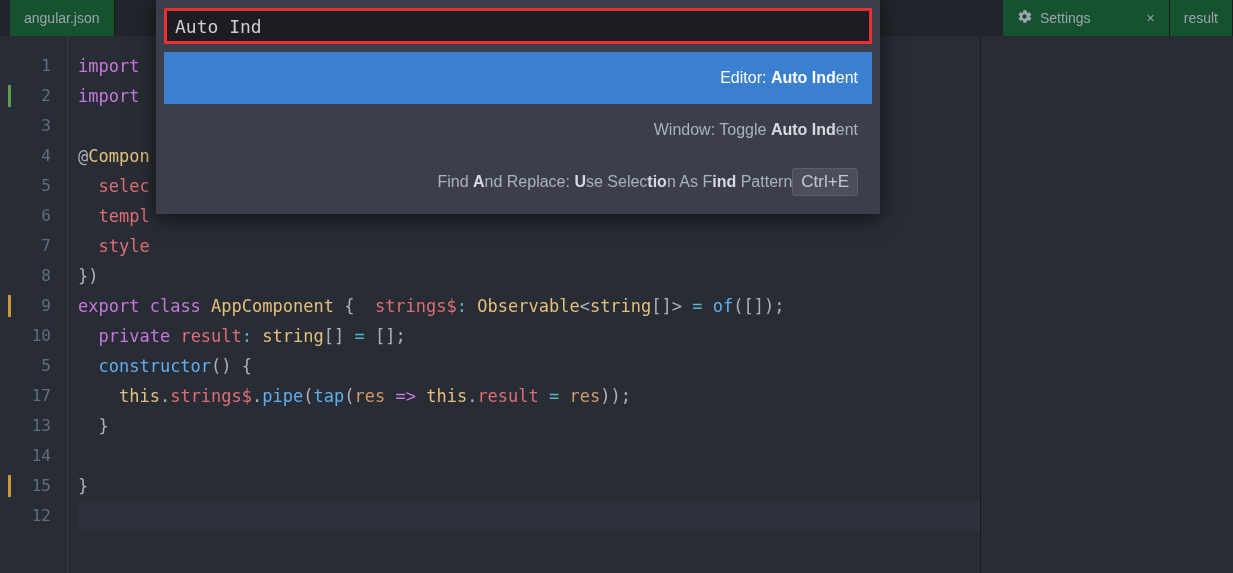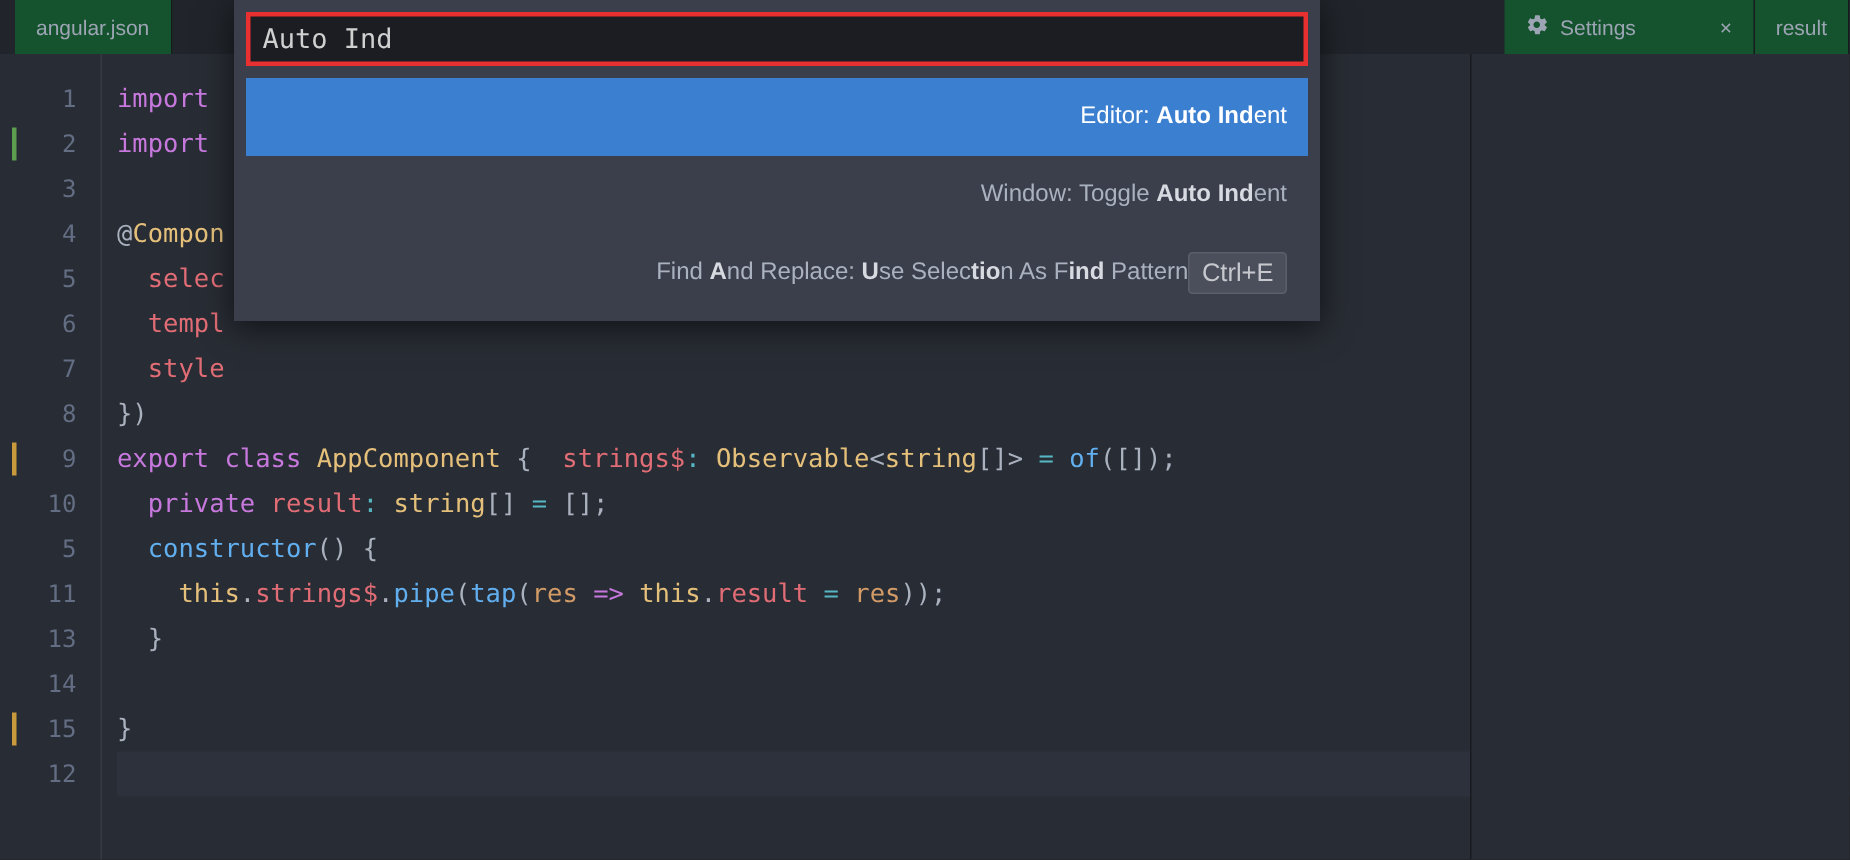--- a/index.html
+++ b/index.html
@@ -196,21 +196,21 @@
       <div class="ln marked">2</div>
       <div class="ln">3</div>
       <div class="ln">4</div>
       <div class="ln">5</div>
       <div class="ln">6</div>
       <div class="ln">7</div>
       <div class="ln">8</div>
       <div class="ln markedOrange">9</div>
       <div class="ln">10</div>
       <div class="ln">5</div>
-      <div class="ln">11</div>
+      <div class="ln">17</div>
       <div class="ln">13</div>
       <div class="ln">14</div>
       <div class="ln markedOrange">15</div>
       <div class="ln">12</div>
     </div>
   <div class="code" id="code">
       <div class="line"><span class="kw">import</span><span class="pun"> </span></div>
       <div class="line"><span class="kw">import</span><span class="pun"> </span></div>
       <div class="line"></div>
       <div class="line"><span class="pun">@</span><span class="cls">Compon</span></div>

